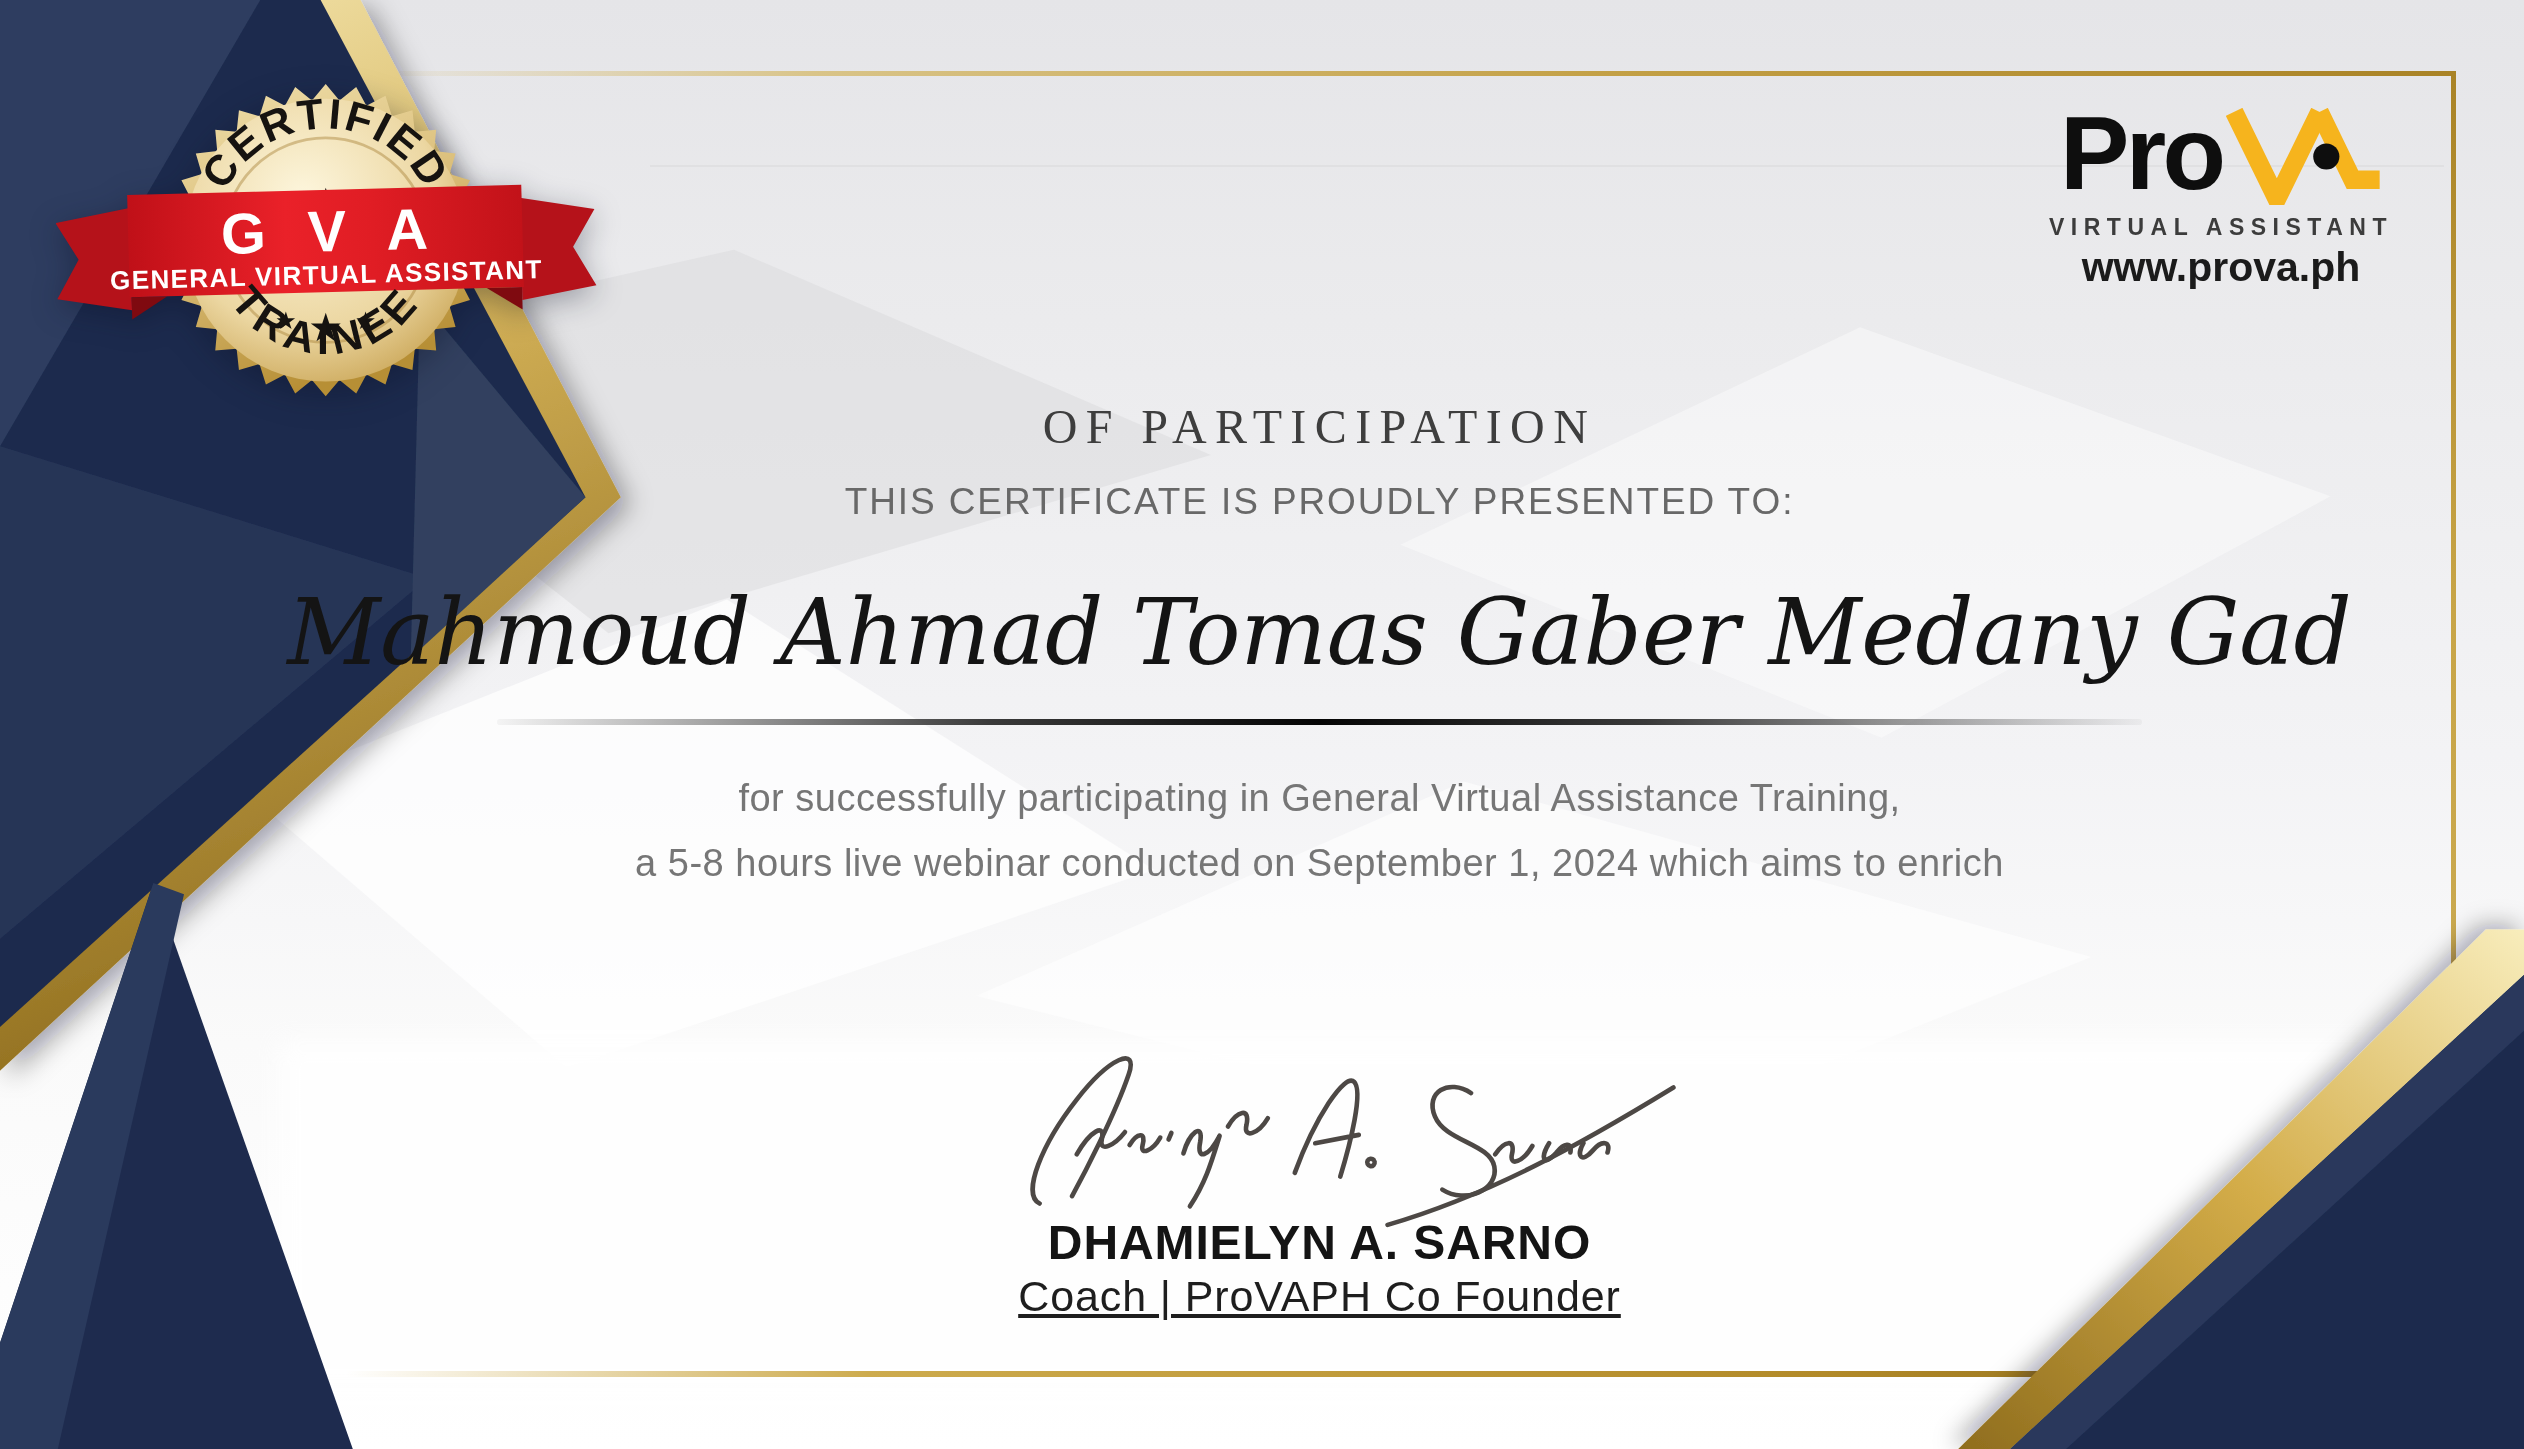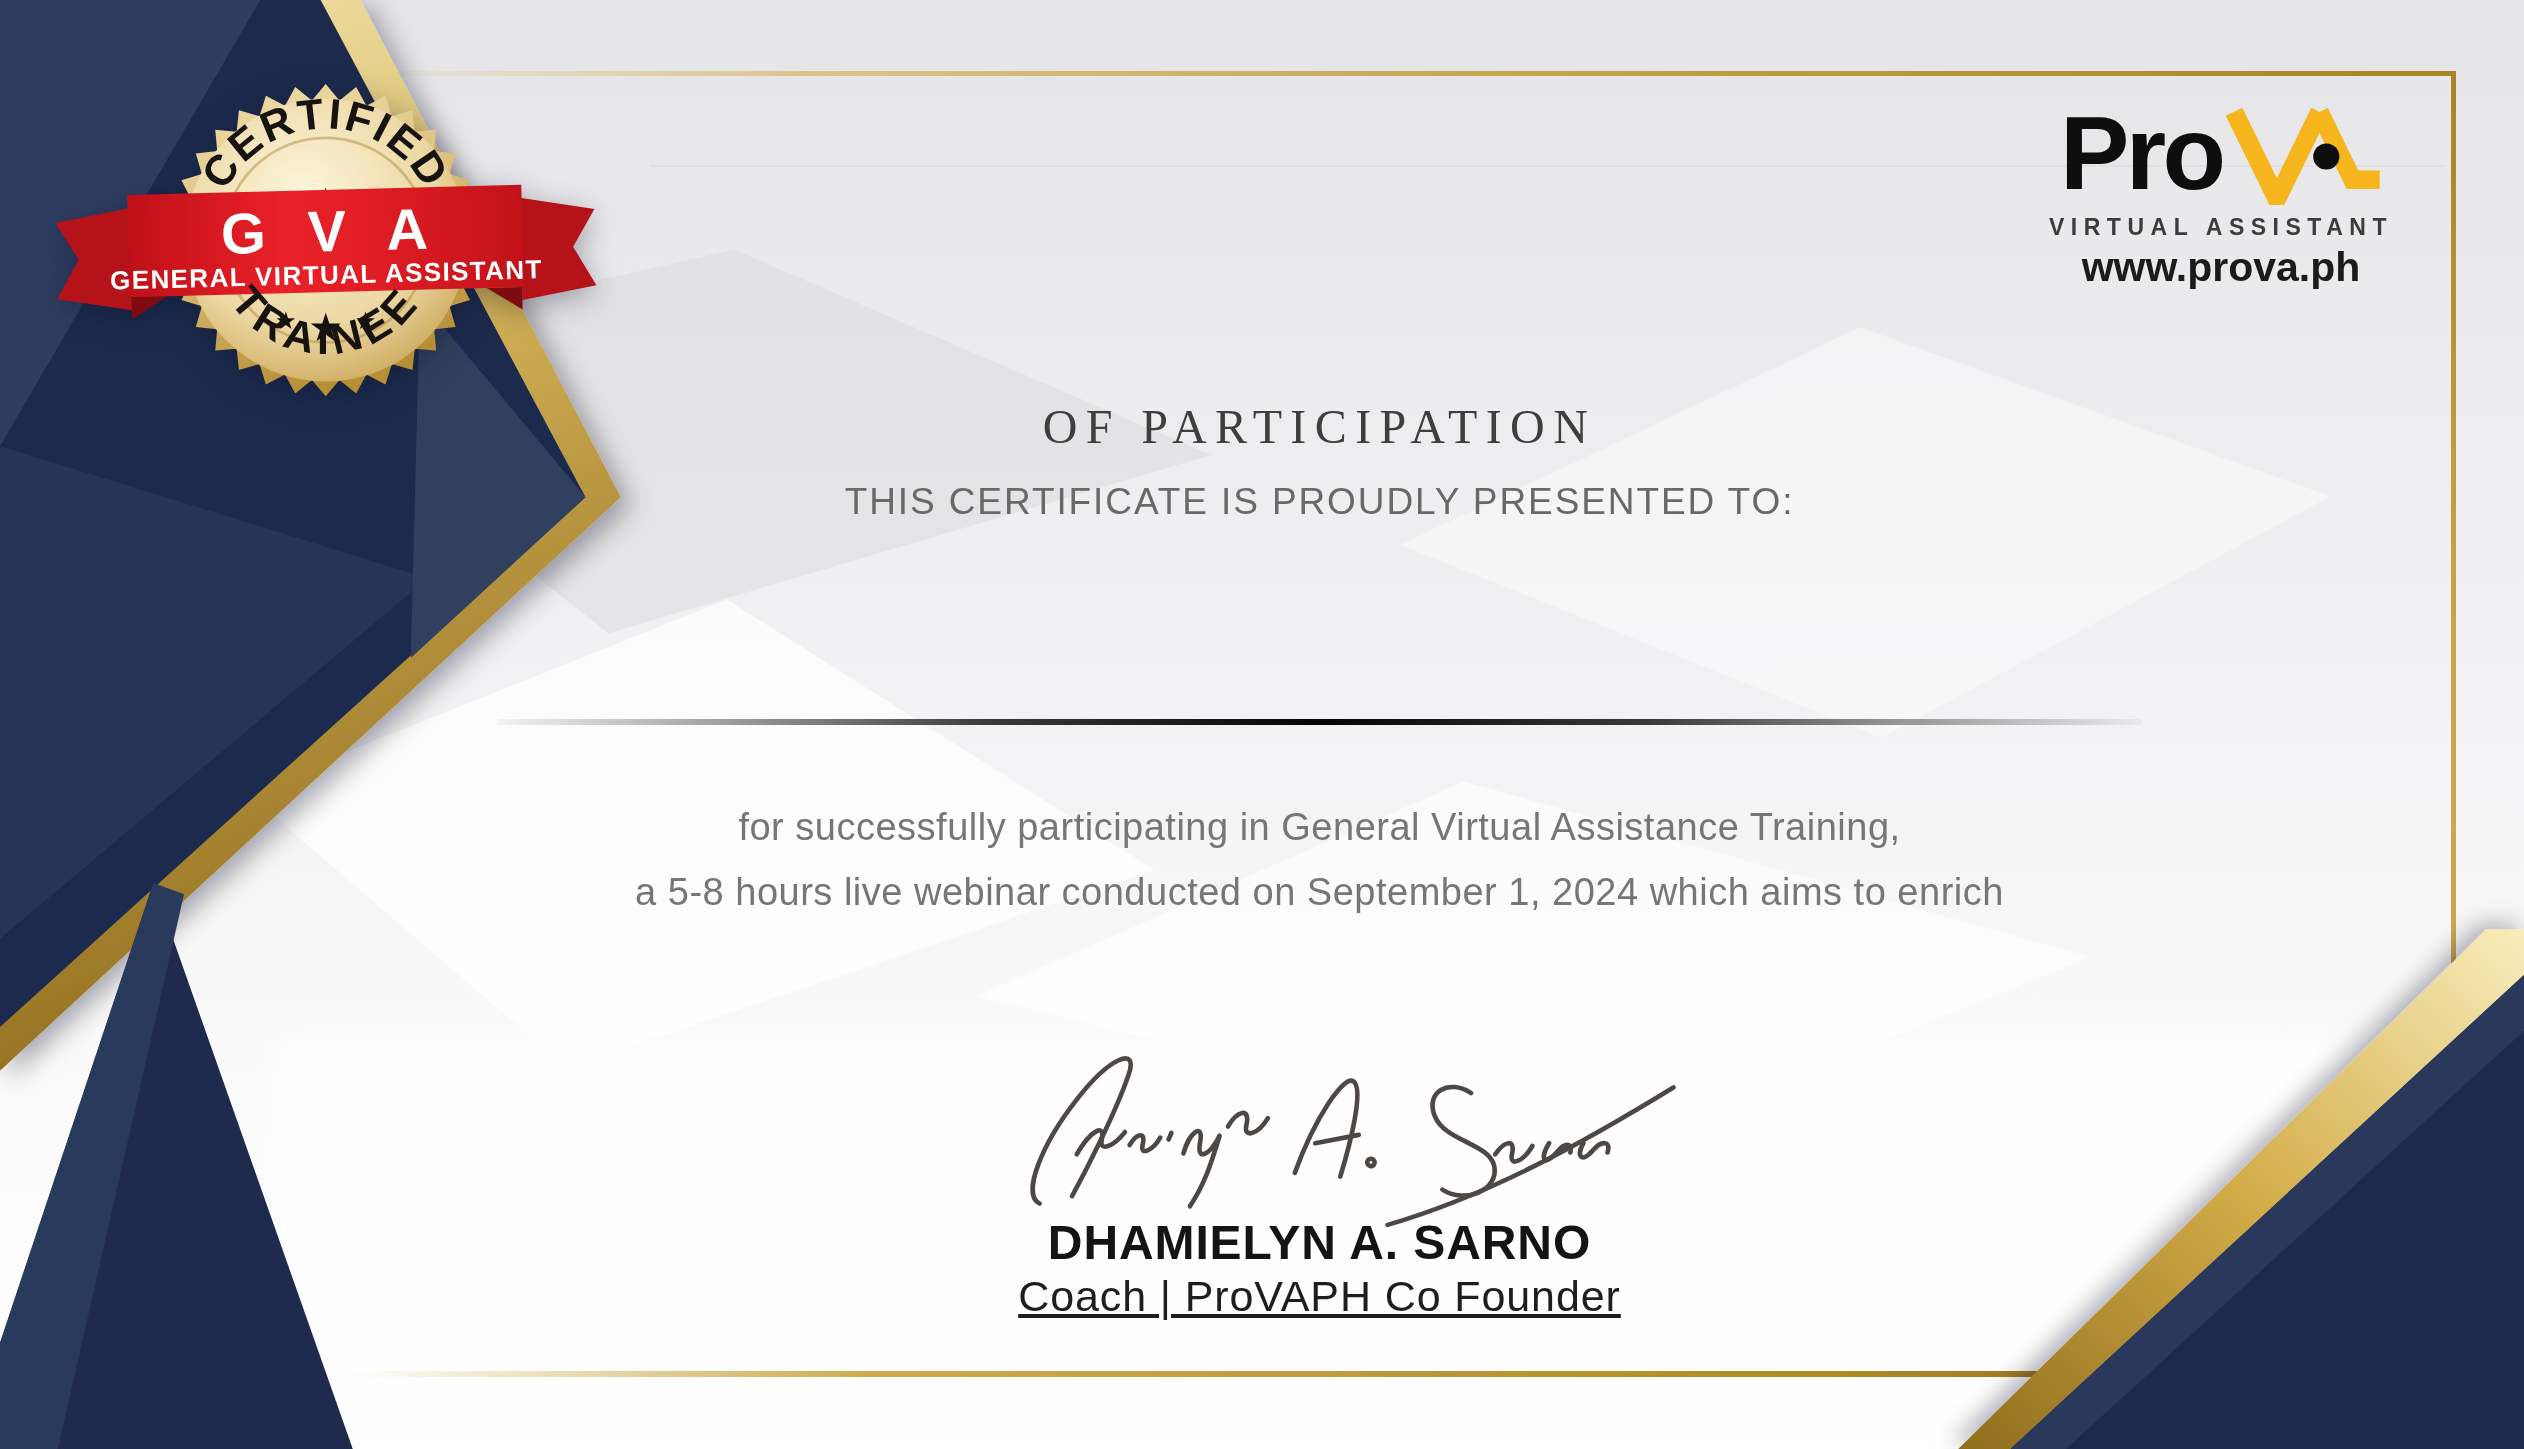--- a/index.html
+++ b/index.html
@@ -171,25 +171,28 @@
     <div class="logo-web">www.prova.ph</div>
   </div>
 
   <div class="content" style="top:403px;">
     <div class="subtitle">OF PARTICIPATION</div>
   </div>
   <div class="content" style="top:483px;">
     <div class="presented">THIS CERTIFICATE IS PROUDLY PRESENTED TO:</div>
   </div>
 
+  <div class="content" style="top:587px;">
+    <div class="name">Mahmoud Ahmad Tomas Gaber Medany Gad</div>
+  </div>
   <div class="content" style="top:719px;">
     <div class="divider"></div>
   </div>
 
-  <div class="content bodytext" style="top:795px;text-align:center;">
+  <div class="content bodytext" style="top:766px;text-align:center;">
     <div>for successfully participating in General Virtual Assistance Training,</div>
     <div>a 5-8 hours live webinar conducted on September 1, 2024 which aims to enrich</div>
   </div>
 
   <div class="content" style="top:1004px;">
     <div class="signature-wrap">
       <svg class="signature-svg" width="706" height="232" viewBox="0 0 760 250">
         <g fill="none" stroke="#35302c" stroke-width="5" stroke-linecap="round" stroke-linejoin="round" opacity="0.88">
           <path d="M55,215 C35,205 58,150 95,103 C130,58 162,44 151,76 C136,120 102,185 90,207"></path>
           <path d="M95,162 C110,136 126,128 122,146 C119,161 136,152 147,138"></path>

